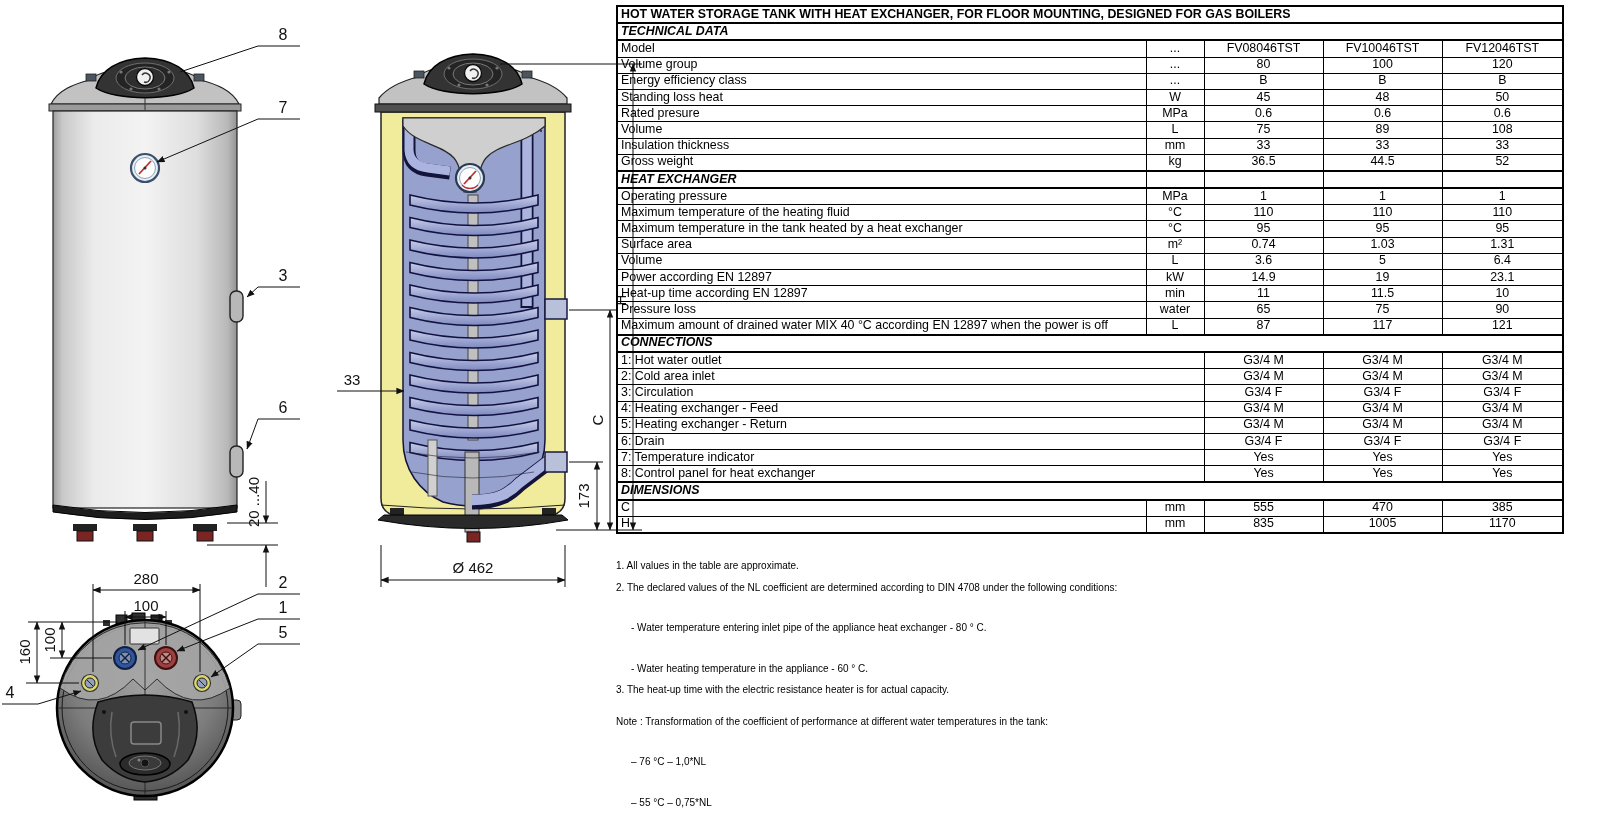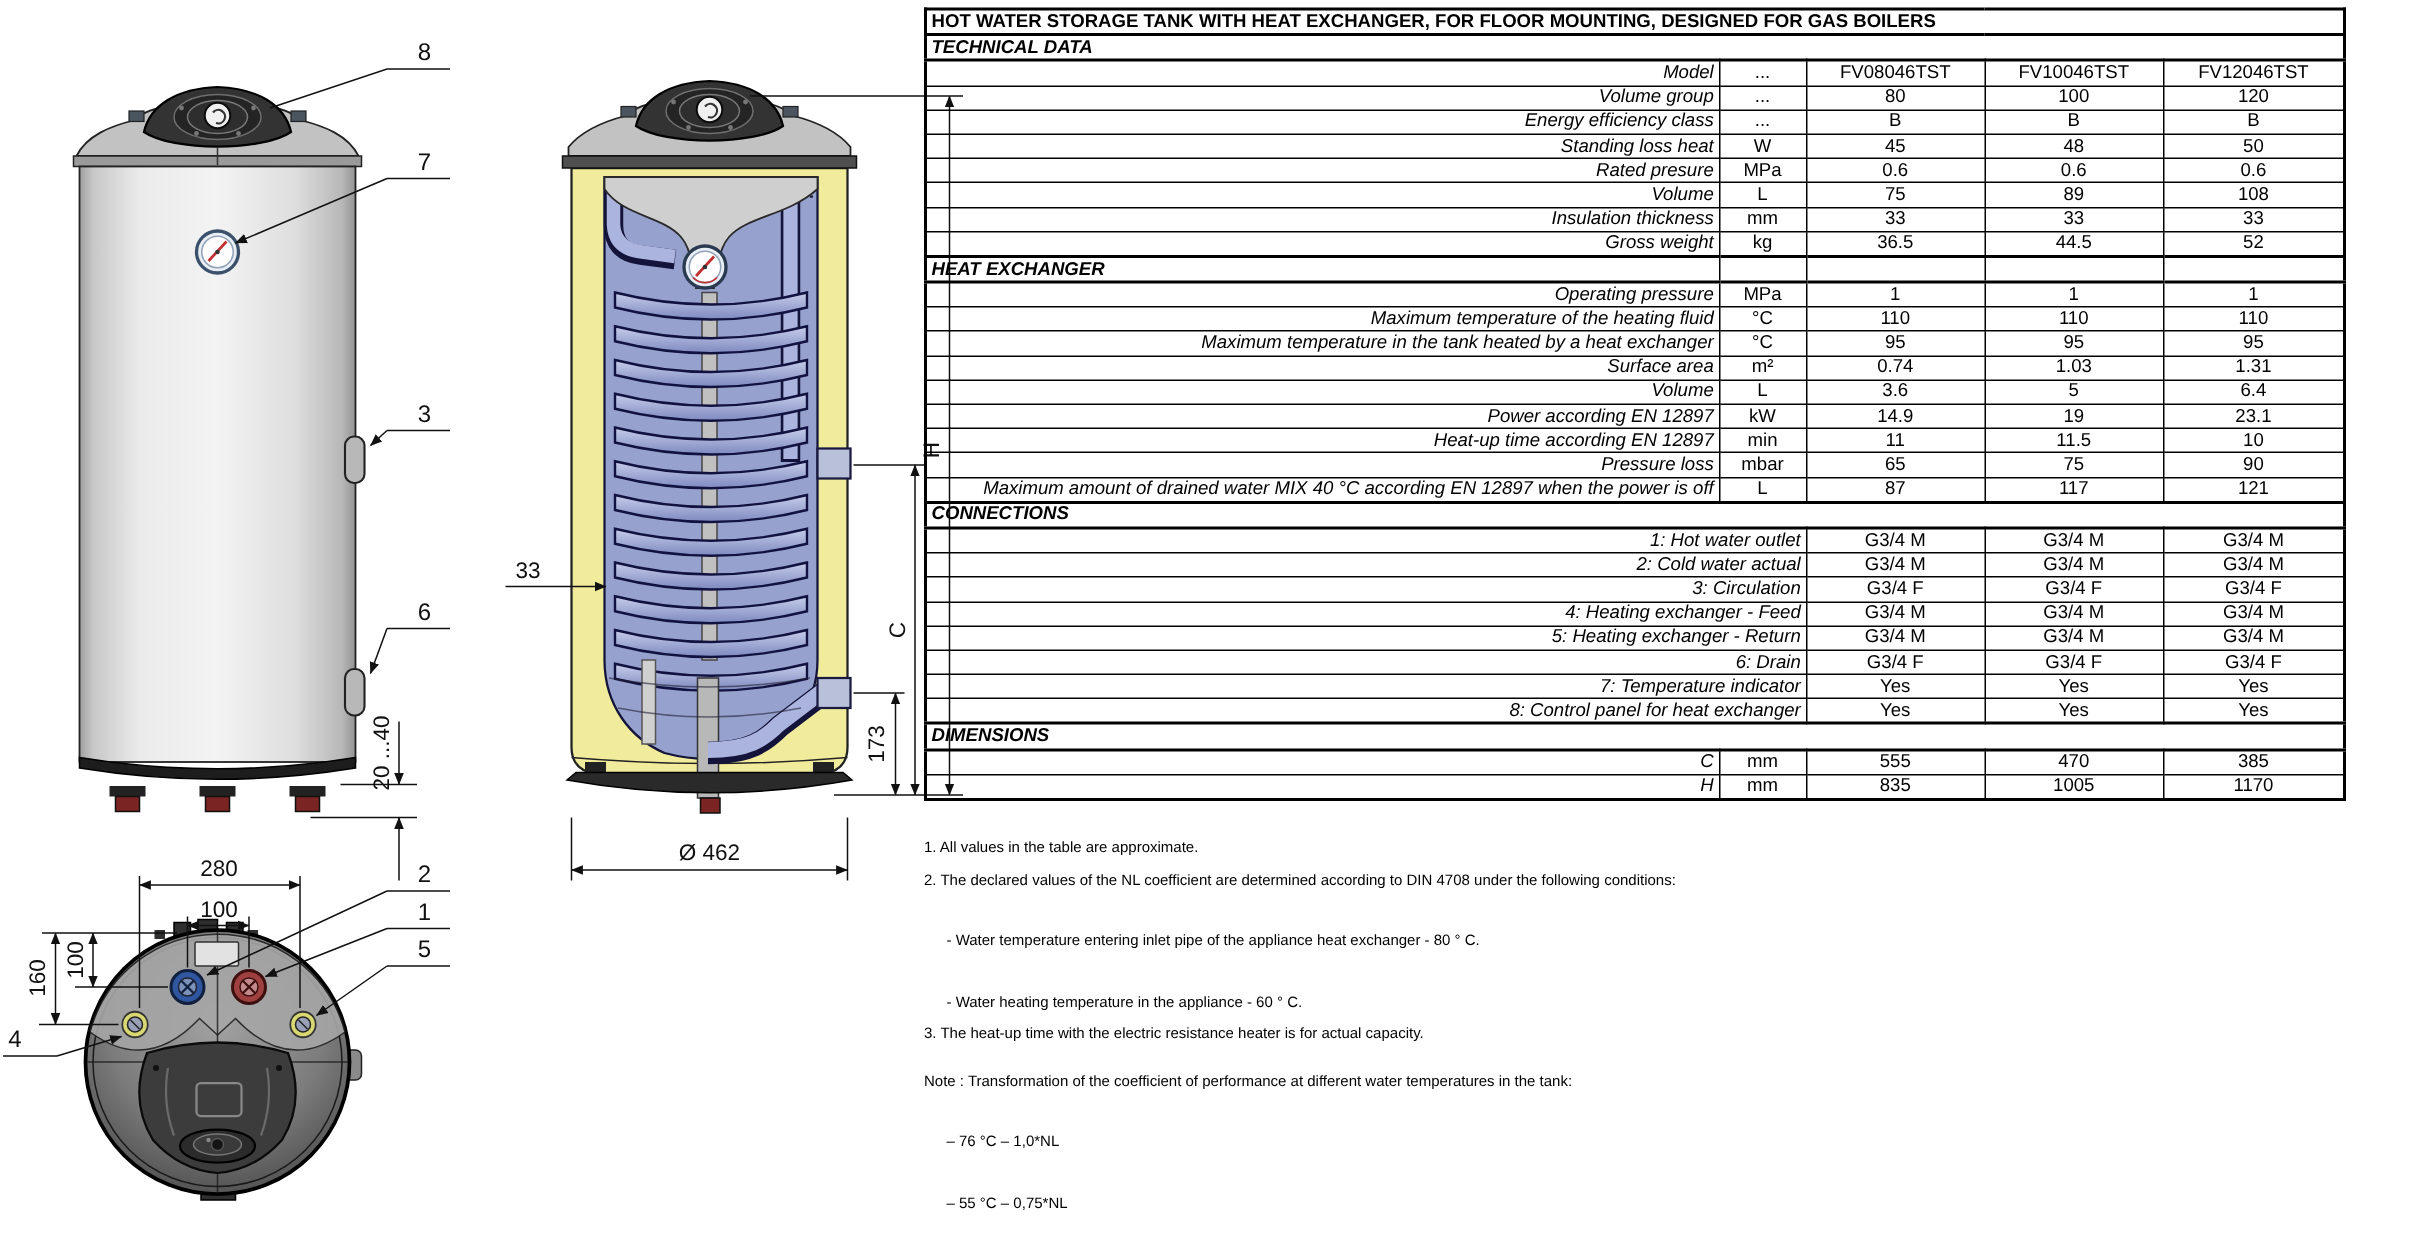--- a/index.html
+++ b/index.html
@@ -5,21 +5,21 @@
   html,body{margin:0;padding:0;background:#fff;}
   body{width:1611px;height:824px;position:relative;font-family:"Liberation Sans",sans-serif;color:#000;overflow:hidden;}
   .page{position:absolute;inset:0;background:#fff;}
   .drawings-svg{position:absolute;left:0;top:0;}
   .right-panel{position:absolute;left:616px;top:5px;width:946px;}
   table.spec{border-collapse:collapse;width:946px;border:2px solid #000;table-layout:fixed;}
   table.spec td{border:1px solid #000;font-size:12.4px;line-height:1.12;height:15.2px;padding:0 3px;vertical-align:middle;overflow:hidden;}
   td.title{font-weight:bold;font-size:12.9px;border-bottom:2px solid #000;white-space:nowrap;}
   td.section{font-weight:bold;font-size:12.9px;font-style:italic;}
   tr.section-row td{border-top:2px solid #000;border-bottom:2px solid #000;}
-  td.label{text-align:right;white-space:normal;font-style:italic;}
+  td.label{text-align:left;white-space:normal;}
   td.unit{text-align:center;}
   td.val{text-align:center;}
   .notes{margin-top:21px;font-size:10px;line-height:21.5px;}
   .note-line{white-space:pre-wrap;}
   .note-line.ind{padding-left:15px;margin-top:19px;}
   .note-line.blank{height:10px;}
   svg text{font-family:"Liberation Sans",sans-serif;fill:#111;}
   svg .dimline{stroke:#111;stroke-width:1;fill:none;}
   svg .leader{stroke:#111;stroke-width:1;fill:none;}
   svg .dimtext{font-size:15px;}
@@ -395,21 +395,21 @@
           </tr>
           <tr>
             <td class="label" colspan="1">Heat-up time according EN 12897</td>
             <td class="unit">min</td>
             <td class="val">11</td>
             <td class="val">11.5</td>
             <td class="val">10</td>
           </tr>
           <tr>
             <td class="label" colspan="1">Pressure loss</td>
-            <td class="unit">mbar</td>
+            <td class="unit">water</td>
             <td class="val">65</td>
             <td class="val">75</td>
             <td class="val">90</td>
           </tr>
           <tr>
             <td class="label" colspan="1">Maximum amount of drained water MIX 40 °C according EN 12897 when the power is off</td>
             <td class="unit">L</td>
             <td class="val">87</td>
             <td class="val">117</td>
             <td class="val">121</td>
@@ -417,21 +417,21 @@
           <tr class="section-row">
             <td class="section" colspan="5">CONNECTIONS</td>
           </tr>
           <tr>
             <td class="label" colspan="2">1: Hot water outlet</td>
             <td class="val">G3/4 M</td>
             <td class="val">G3/4 M</td>
             <td class="val">G3/4 M</td>
           </tr>
           <tr>
-            <td class="label" colspan="2">2: Cold water actual</td>
+            <td class="label" colspan="2">2: Cold area inlet</td>
             <td class="val">G3/4 M</td>
             <td class="val">G3/4 M</td>
             <td class="val">G3/4 M</td>
           </tr>
           <tr>
             <td class="label" colspan="2">3: Circulation</td>
             <td class="val">G3/4 F</td>
             <td class="val">G3/4 F</td>
             <td class="val">G3/4 F</td>
           </tr>

